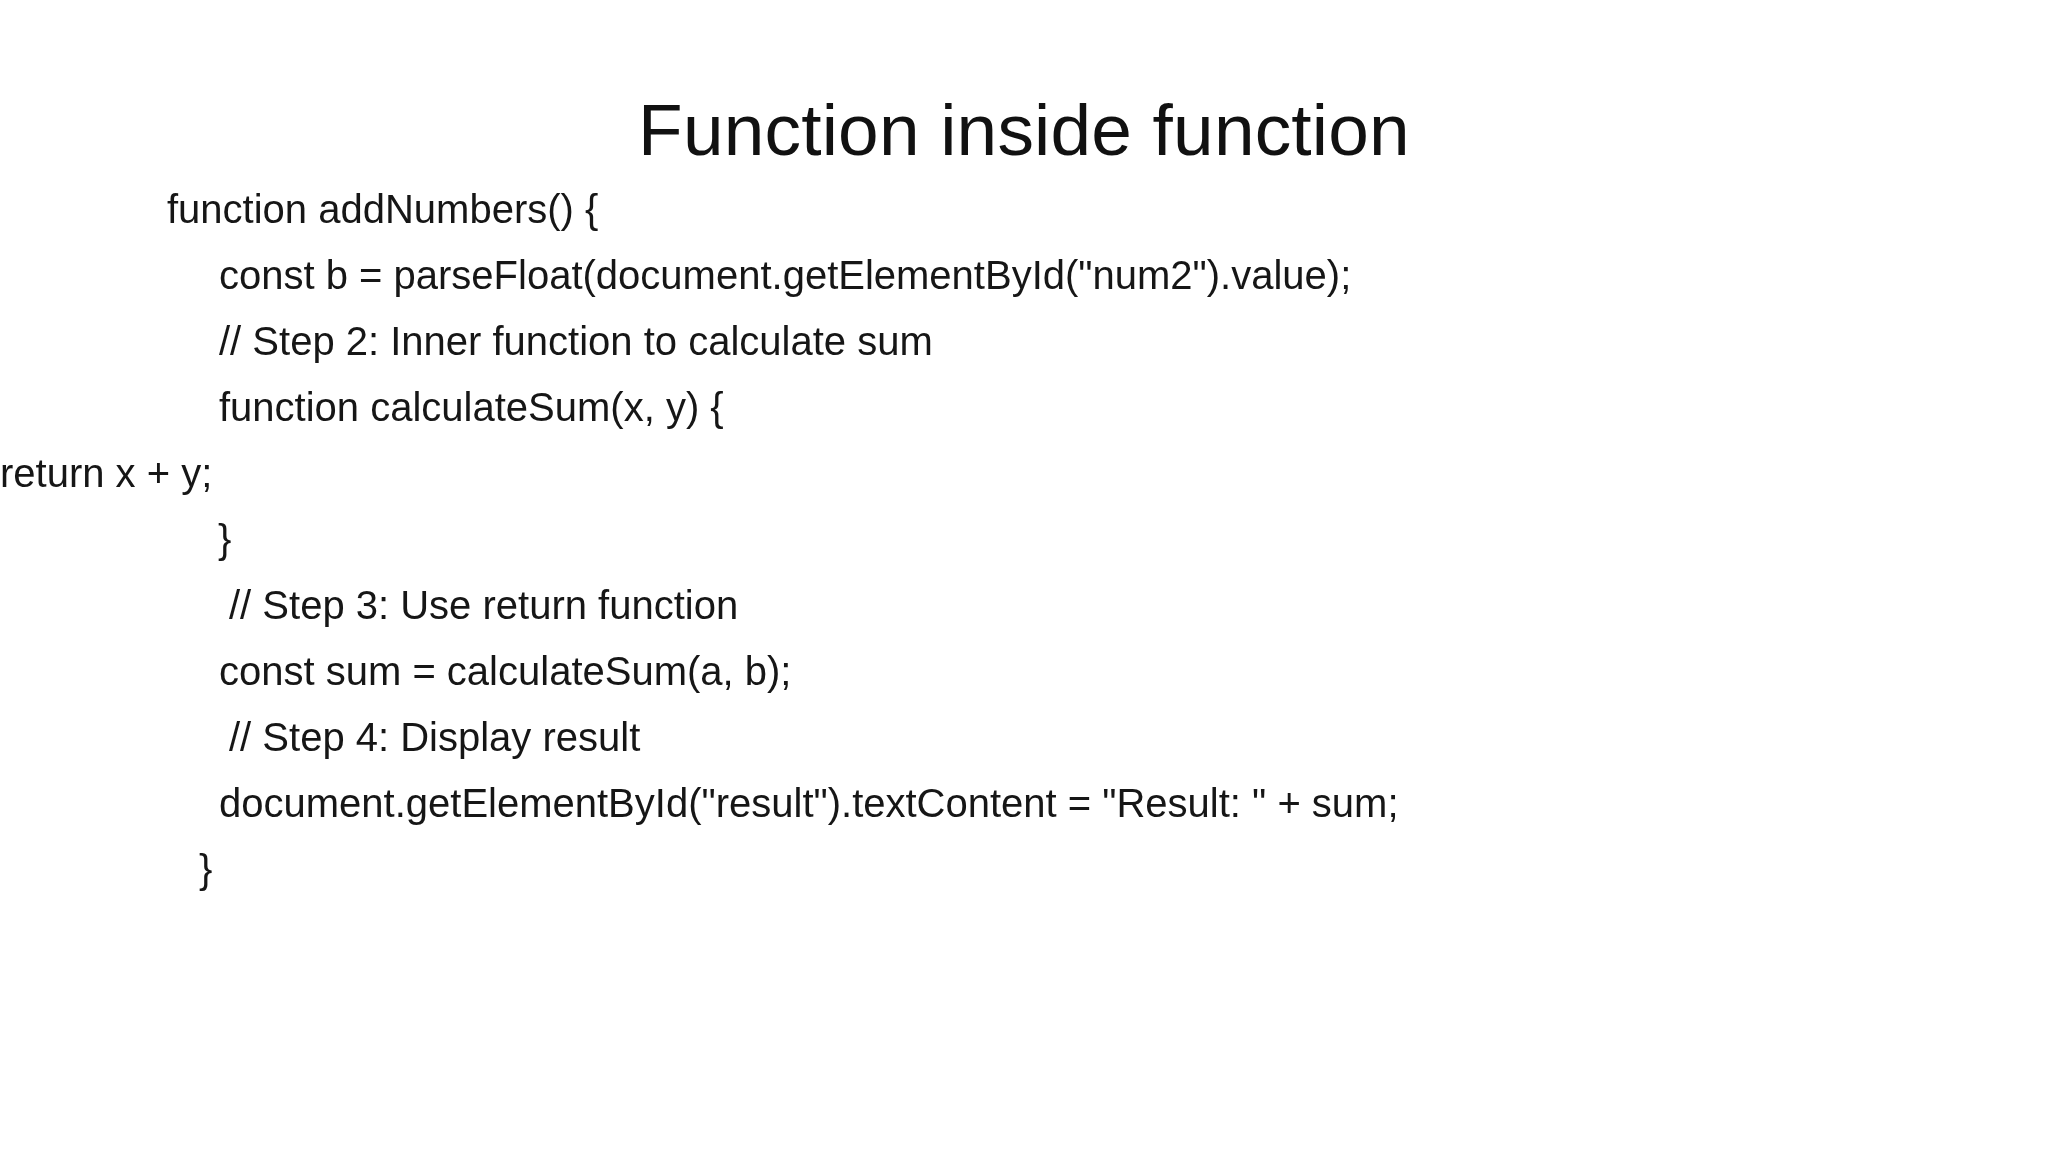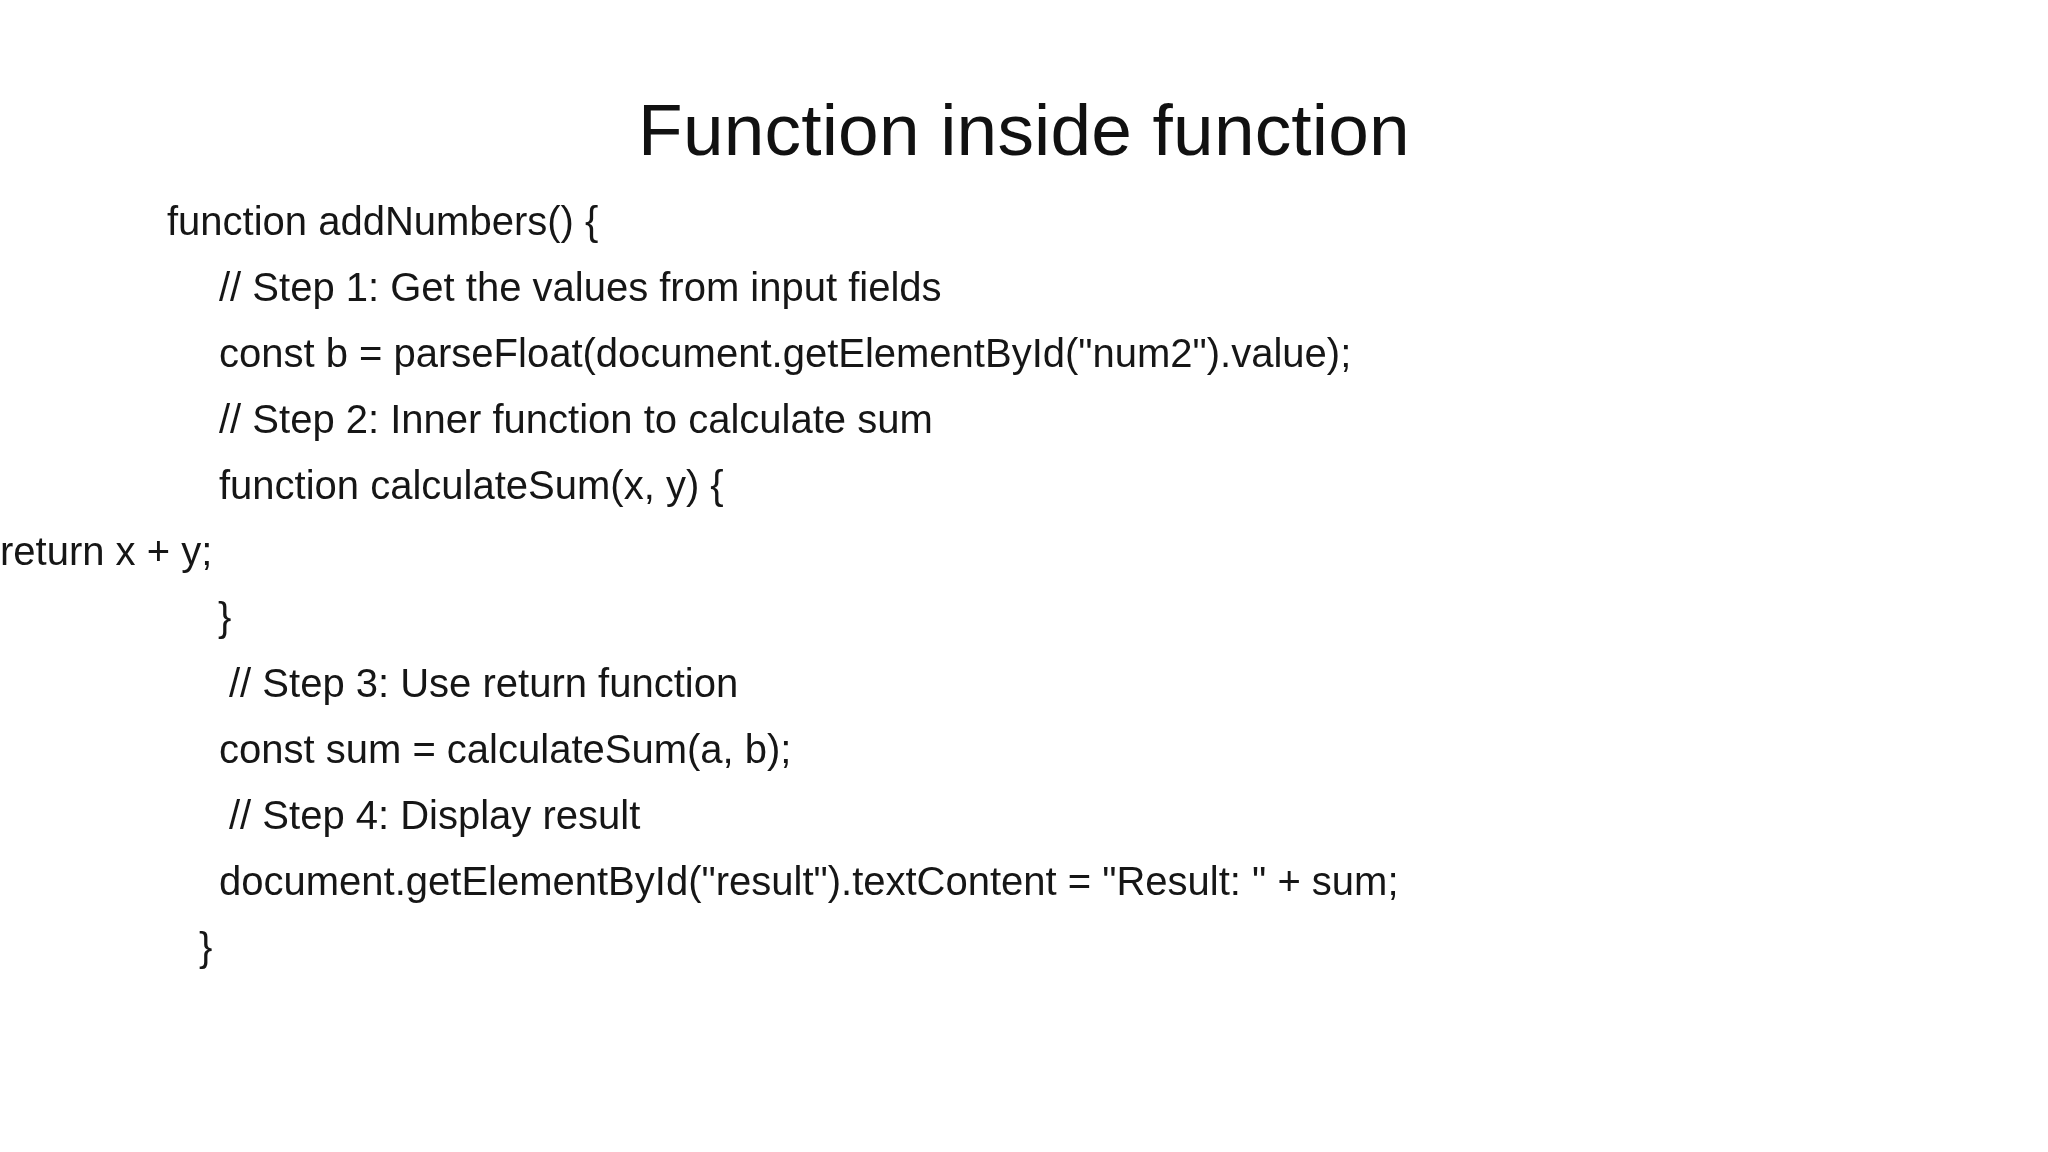--- a/index.html
+++ b/index.html
@@ -27,21 +27,21 @@
     font-weight: 400;
     line-height: 1.18;
     color: #111111;
     letter-spacing: 0.2px;
     white-space: nowrap;
     margin-top: 32px;
   }
   .code-block {
     position: absolute;
     left: 0;
-    top: 188px;
+    top: 176px;
     width: 1868px;
   }
   .code-line {
     font-family: "Liberation Sans", sans-serif;
     font-size: 40px;
     font-weight: 400;
     line-height: 66px;
     height: 66px;
     color: #161616;
     white-space: pre;
@@ -57,21 +57,20 @@
 </style>
 </head>
 <body>
 
 <div class="slide">
 
   <div class="slide-title">Function inside function</div>
 
   <div class="code-block">
       <div class="code-line ind-0">function addNumbers() {</div>
-      <div class="code-line ind-1">// Step 1: Get the values from input fields</div>
       <div class="code-line ind-1">const b = parseFloat(document.getElementById("num2").value);</div>
       <div class="code-line ind-1">// Step 2: Inner function to calculate sum</div>
       <div class="code-line ind-1">function calculateSum(x, y) {</div>
       <div class="code-line ind-1b">return x + y;</div>
       <div class="code-line ind-close">}</div>
       <div class="code-line ind-1c">// Step 3: Use return function</div>
       <div class="code-line ind-1">const sum = calculateSum(a, b);</div>
       <div class="code-line ind-1c">// Step 4: Display result</div>
       <div class="code-line ind-1">document.getElementById("result").textContent = "Result: " + sum;</div>
       <div class="code-line ind-outer-close">}</div>

